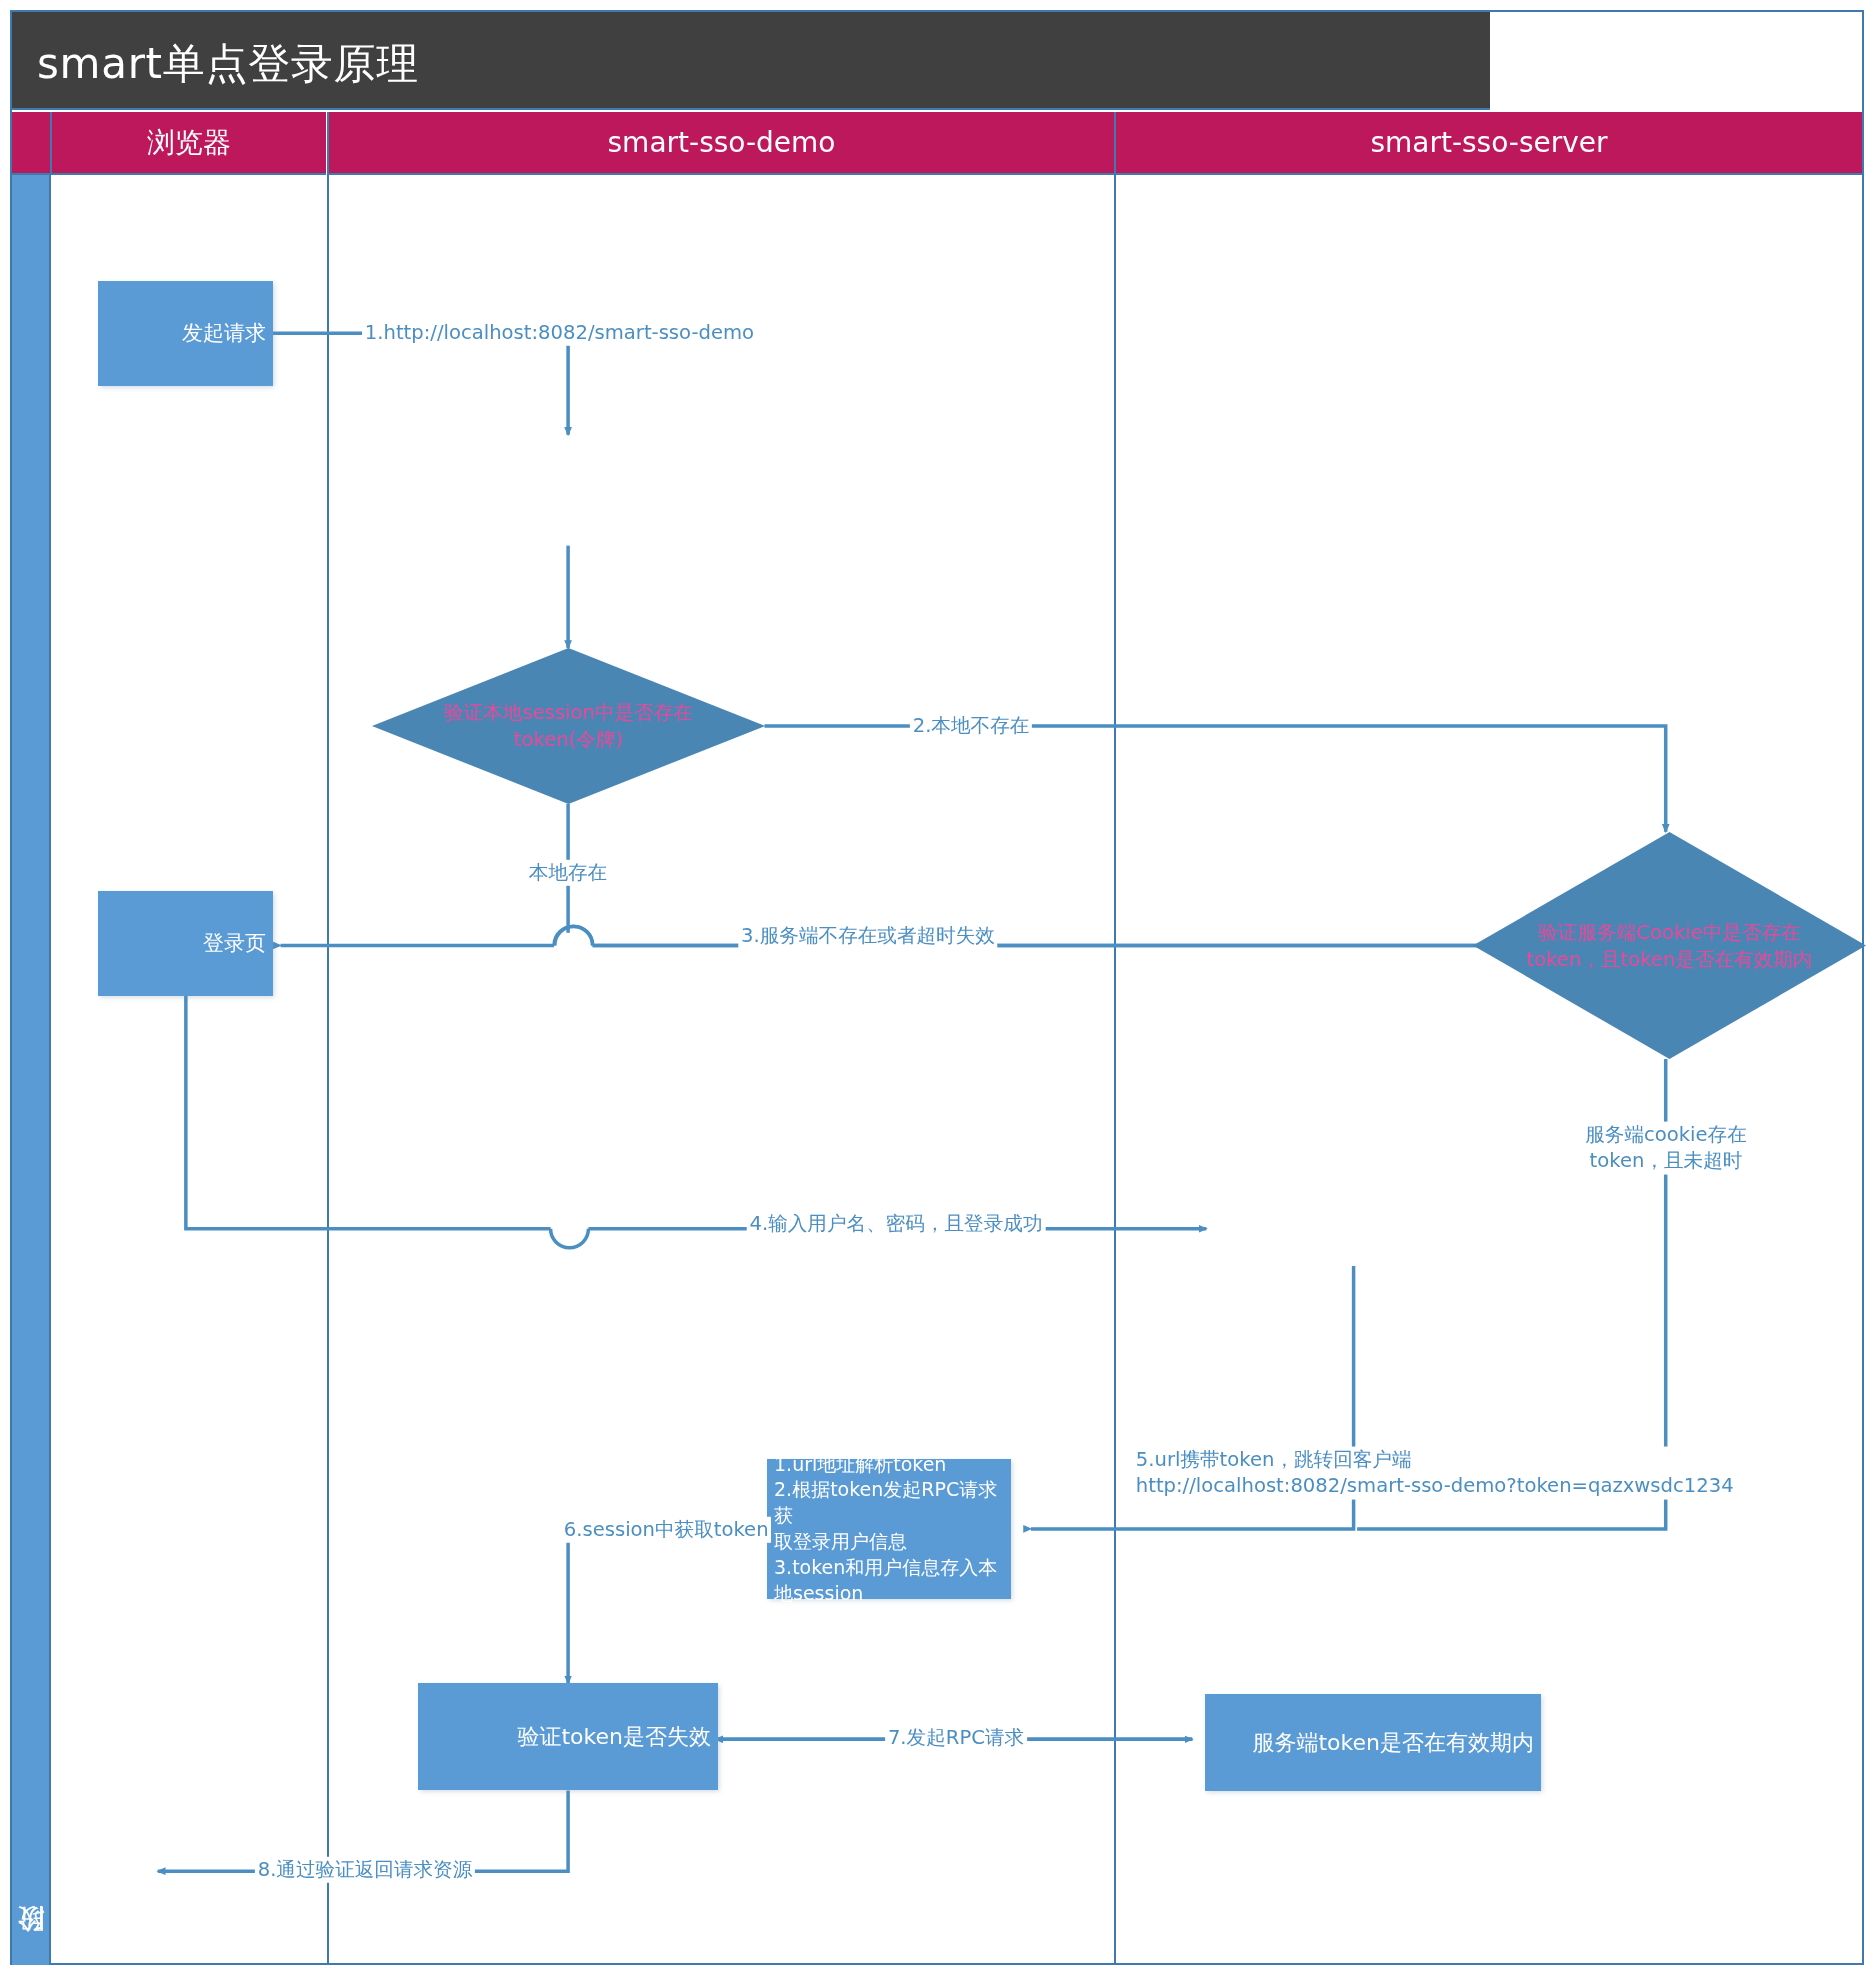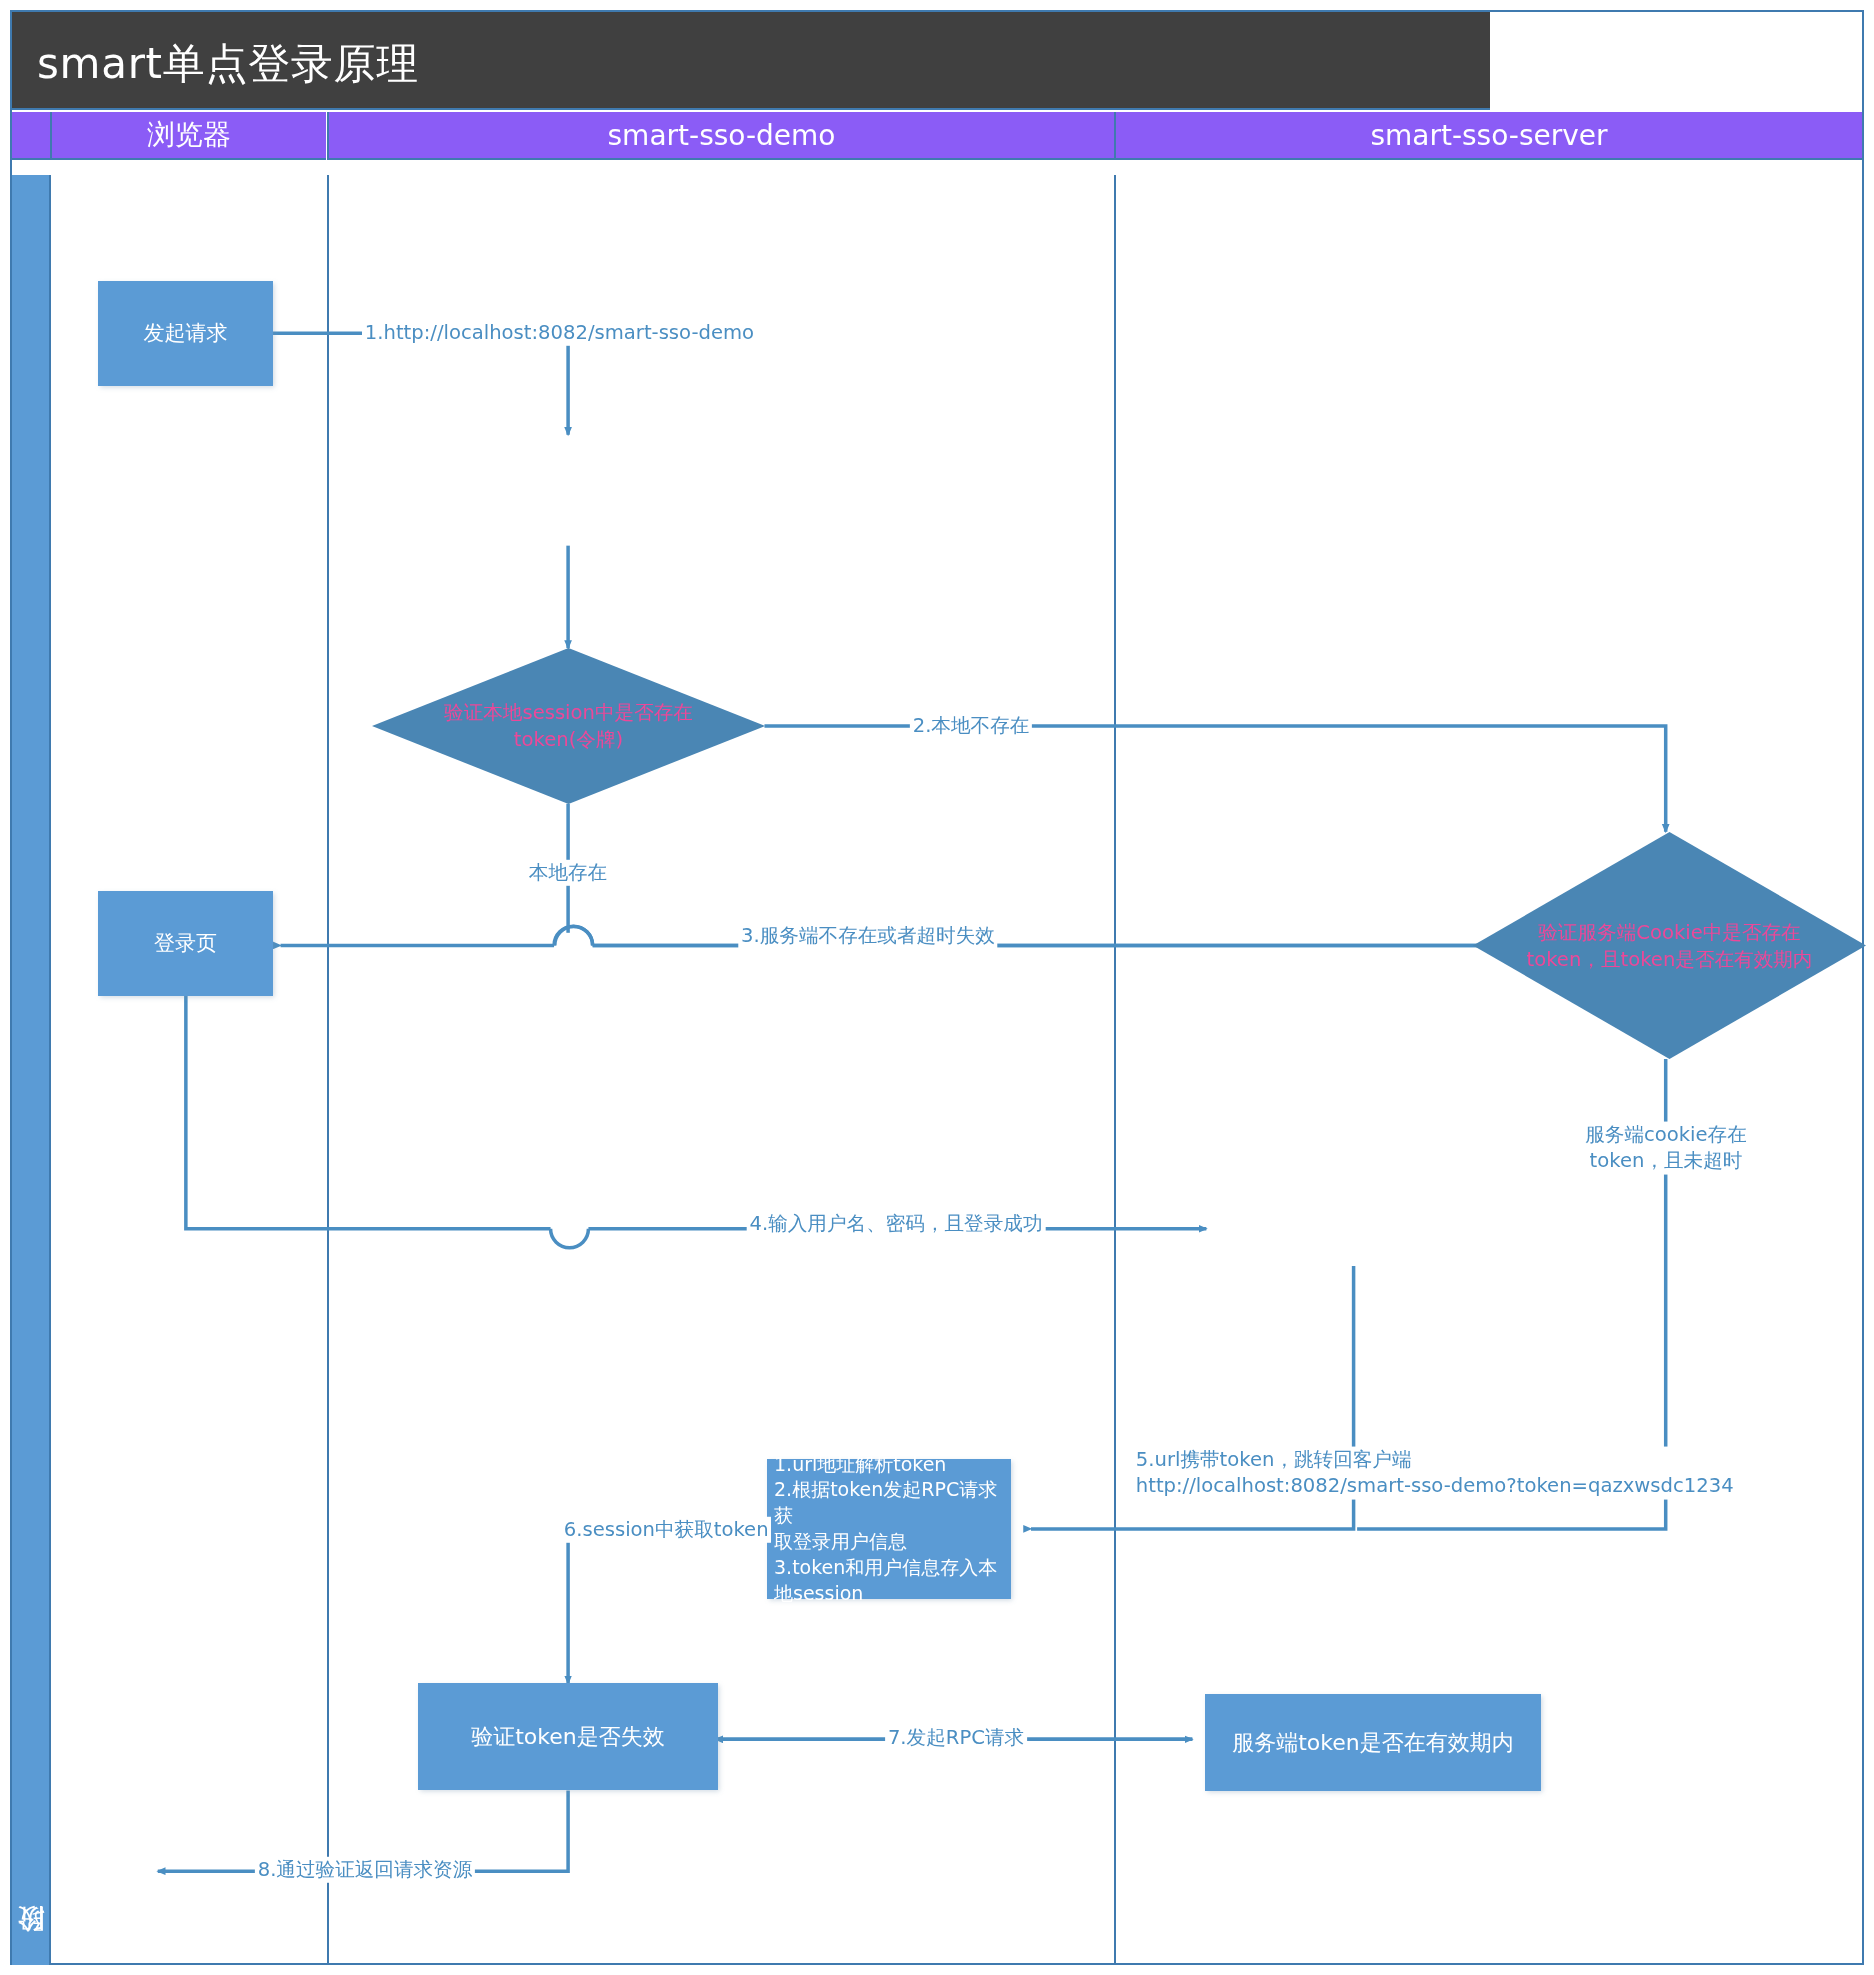--- a/index.html
+++ b/index.html
@@ -10,21 +10,21 @@
   .frame{position:absolute;left:9.8px;top:9.8px;width:1854px;height:1955px;
          border:2.1px solid #3f7aaf;box-sizing:border-box;background:#fff;}
 
   
   .title-band{position:absolute;left:12px;top:12px;width:1478px;height:98px;
               background:#404040;border-bottom:2.1px solid #3f7aaf;box-sizing:border-box;}
   .title-text{position:absolute;left:25px;top:24px;color:#ffffff;
               font-size:42px;letter-spacing:0.7px;white-space:nowrap;}
 
   
-  .hdr{position:absolute;top:112px;height:48px;background:#8b5cf6;
+  .hdr{position:absolute;top:112px;height:63px;background:#be185d;
        border-bottom:2.1px solid #3f7aaf;box-sizing:border-box;
        display:flex;align-items:center;justify-content:center;
        color:#fff;font-size:28px;white-space:nowrap;}
   .hdr.h0{left:12px;width:39px;}
   .hdr.h1{left:50px;width:276px;border-left:2.1px solid #3f7aaf;}
   .hdr.h2{left:327px;width:787px;border-left:2.1px solid #3f7aaf;}
   .hdr.h3{left:1114px;width:748px;border-left:2.1px solid #3f7aaf;}
 
   
   .phase-band{position:absolute;left:12px;top:175px;width:39px;height:1790px;
@@ -33,21 +33,21 @@
               writing-mode:vertical-rl;color:#fff;font-size:27px;white-space:nowrap;}
 
   
   .lane-div{position:absolute;top:175px;width:2.1px;height:1790px;background:#3f7aaf;}
 
   
   svg.wires{position:absolute;left:0;top:0;width:1874px;height:1975px;overflow:visible;}
 
   
   .node{position:absolute;background:#5b9bd5;color:#fff;box-sizing:border-box;
-        display:flex;align-items:center;justify-content:center;text-align:center;
+        display:flex;align-items:center;justify-content:flex-end;text-align:center;
         box-shadow:2.1px 2.1px 4.9px rgba(120,150,175,.35);}
   .node.tl{justify-content:flex-start;text-align:left;}
   .node .txt{white-space:pre-line;line-height:1.36;padding:0 7px;}
 
   .diamond{position:absolute;}
   .diamond .shape{position:absolute;inset:0;background:#4a86b4;
         clip-path:polygon(50% 0,100% 50%,50% 100%,0 50%);}
   .diamond .lbl{position:absolute;left:0;right:0;top:50%;transform:translateY(-50%);
         color:#ec4899;text-align:center;white-space:pre-line;line-height:1.4;}
 

